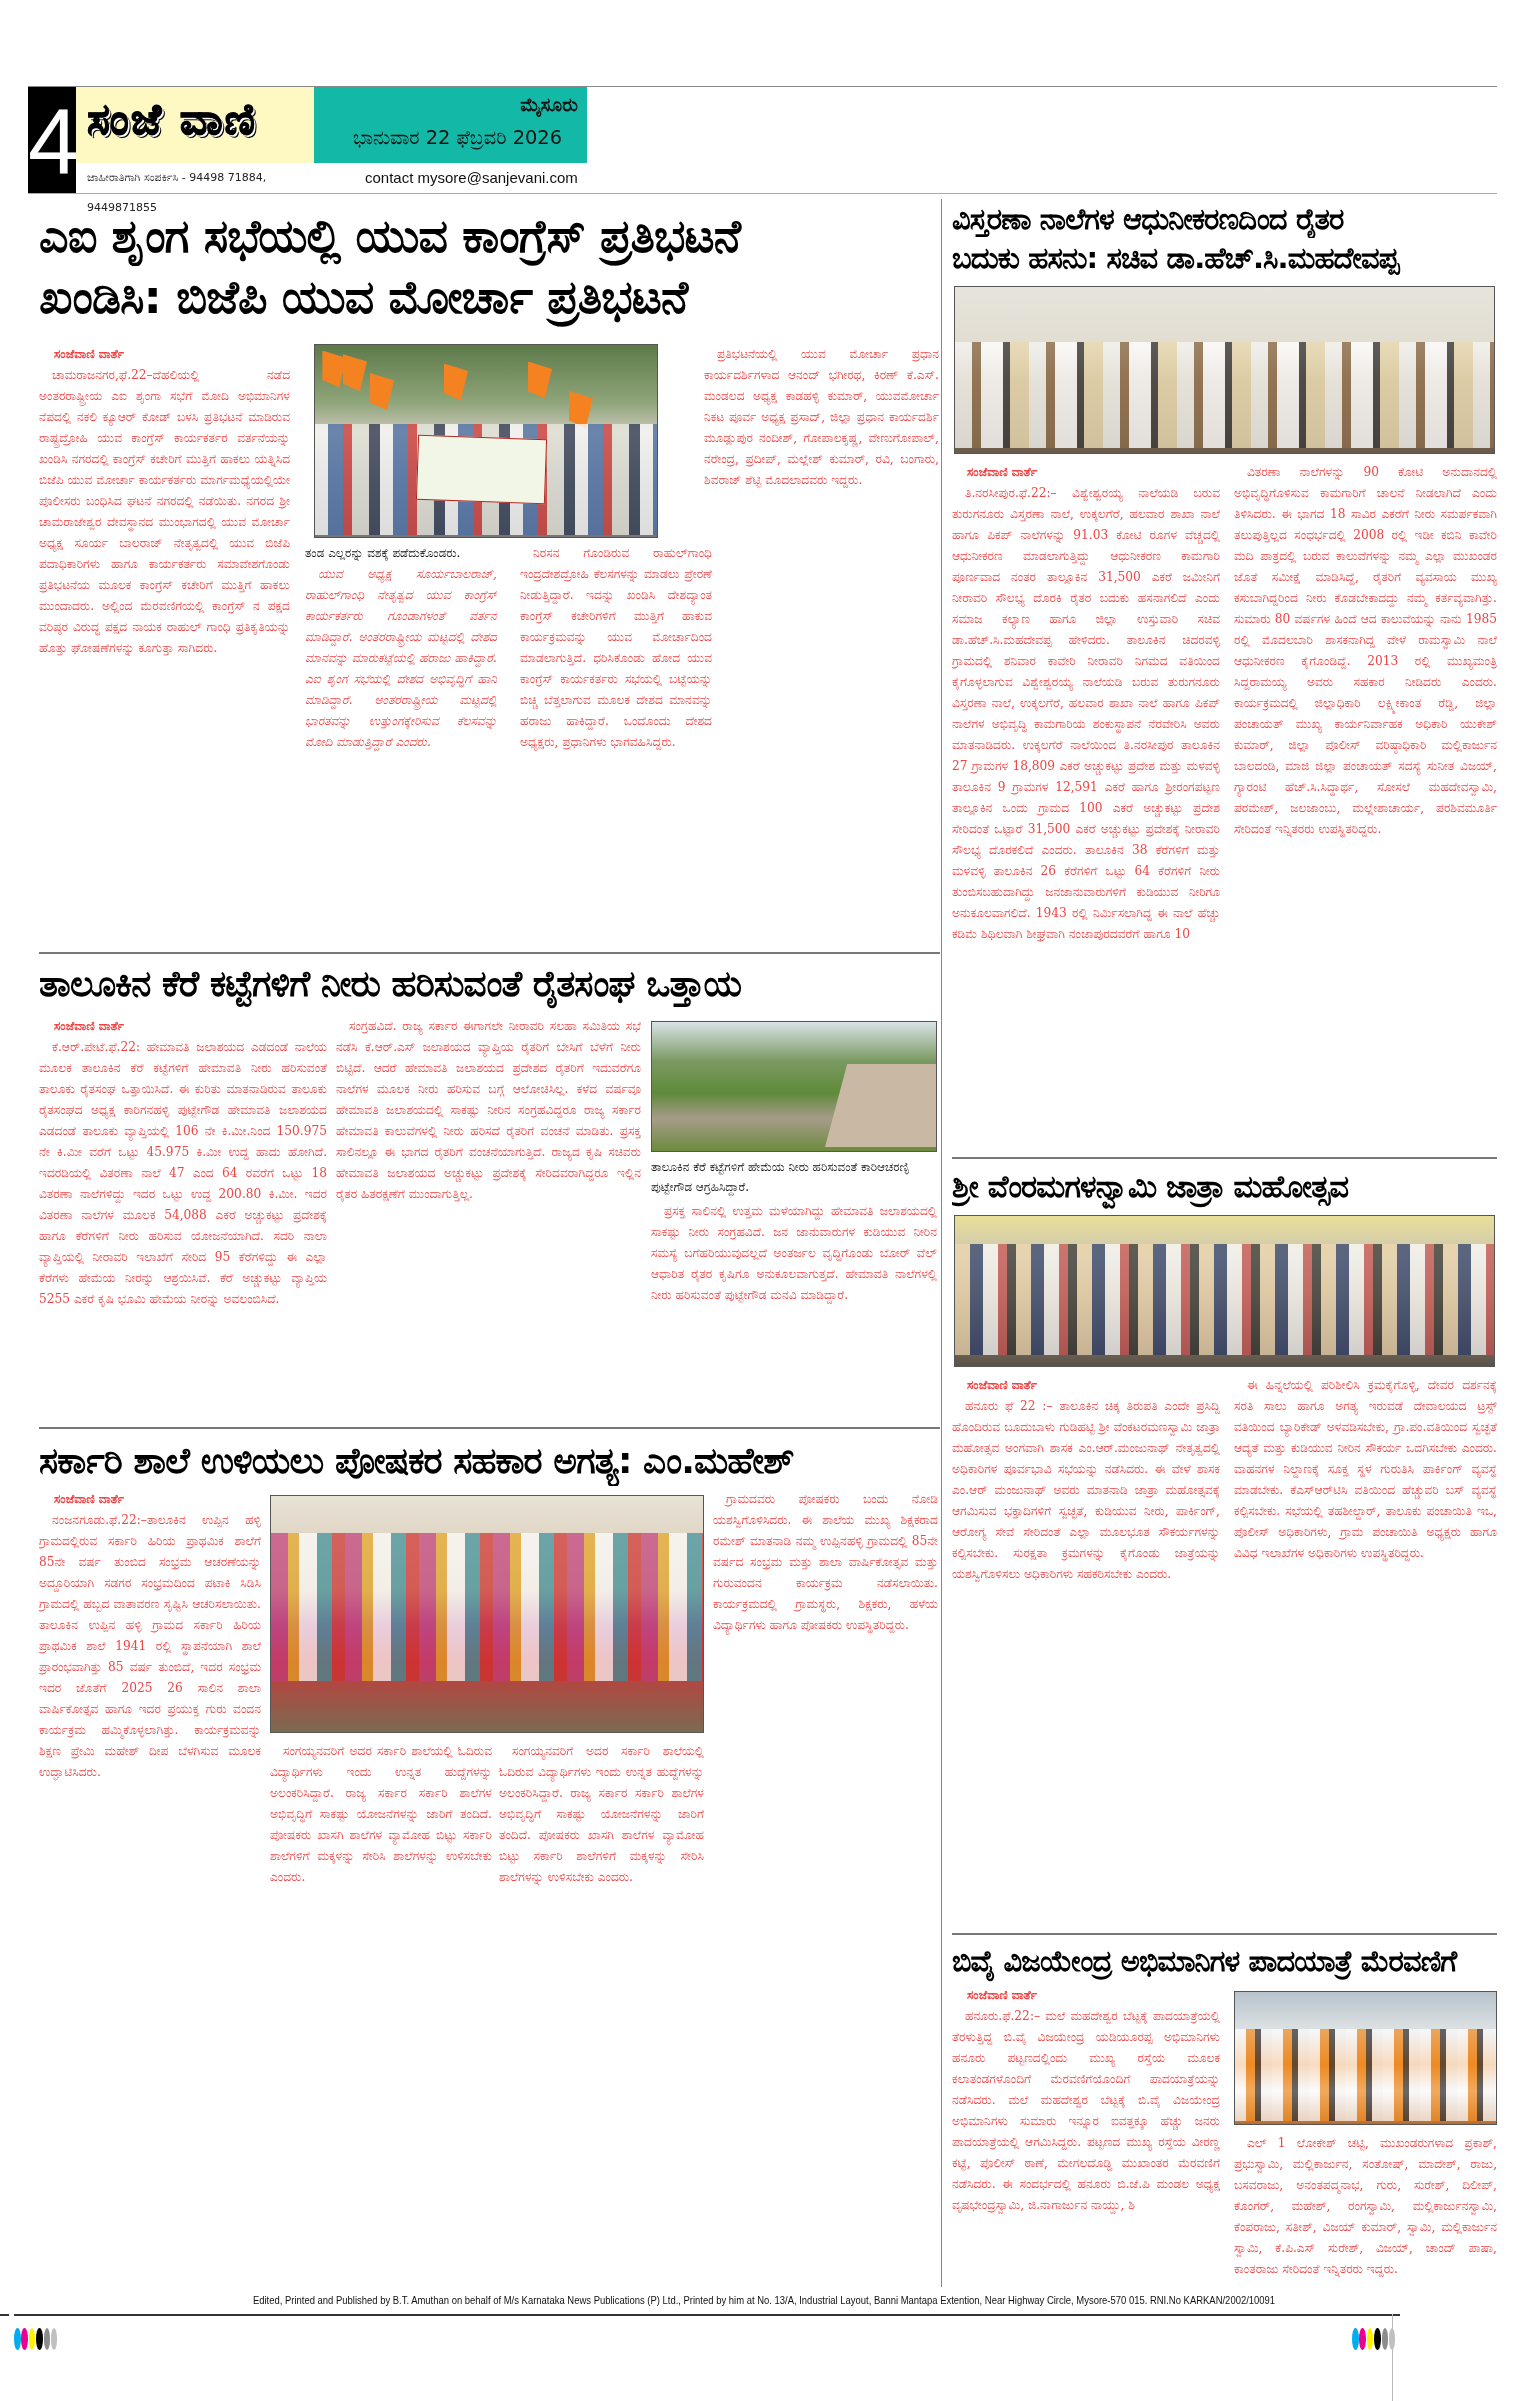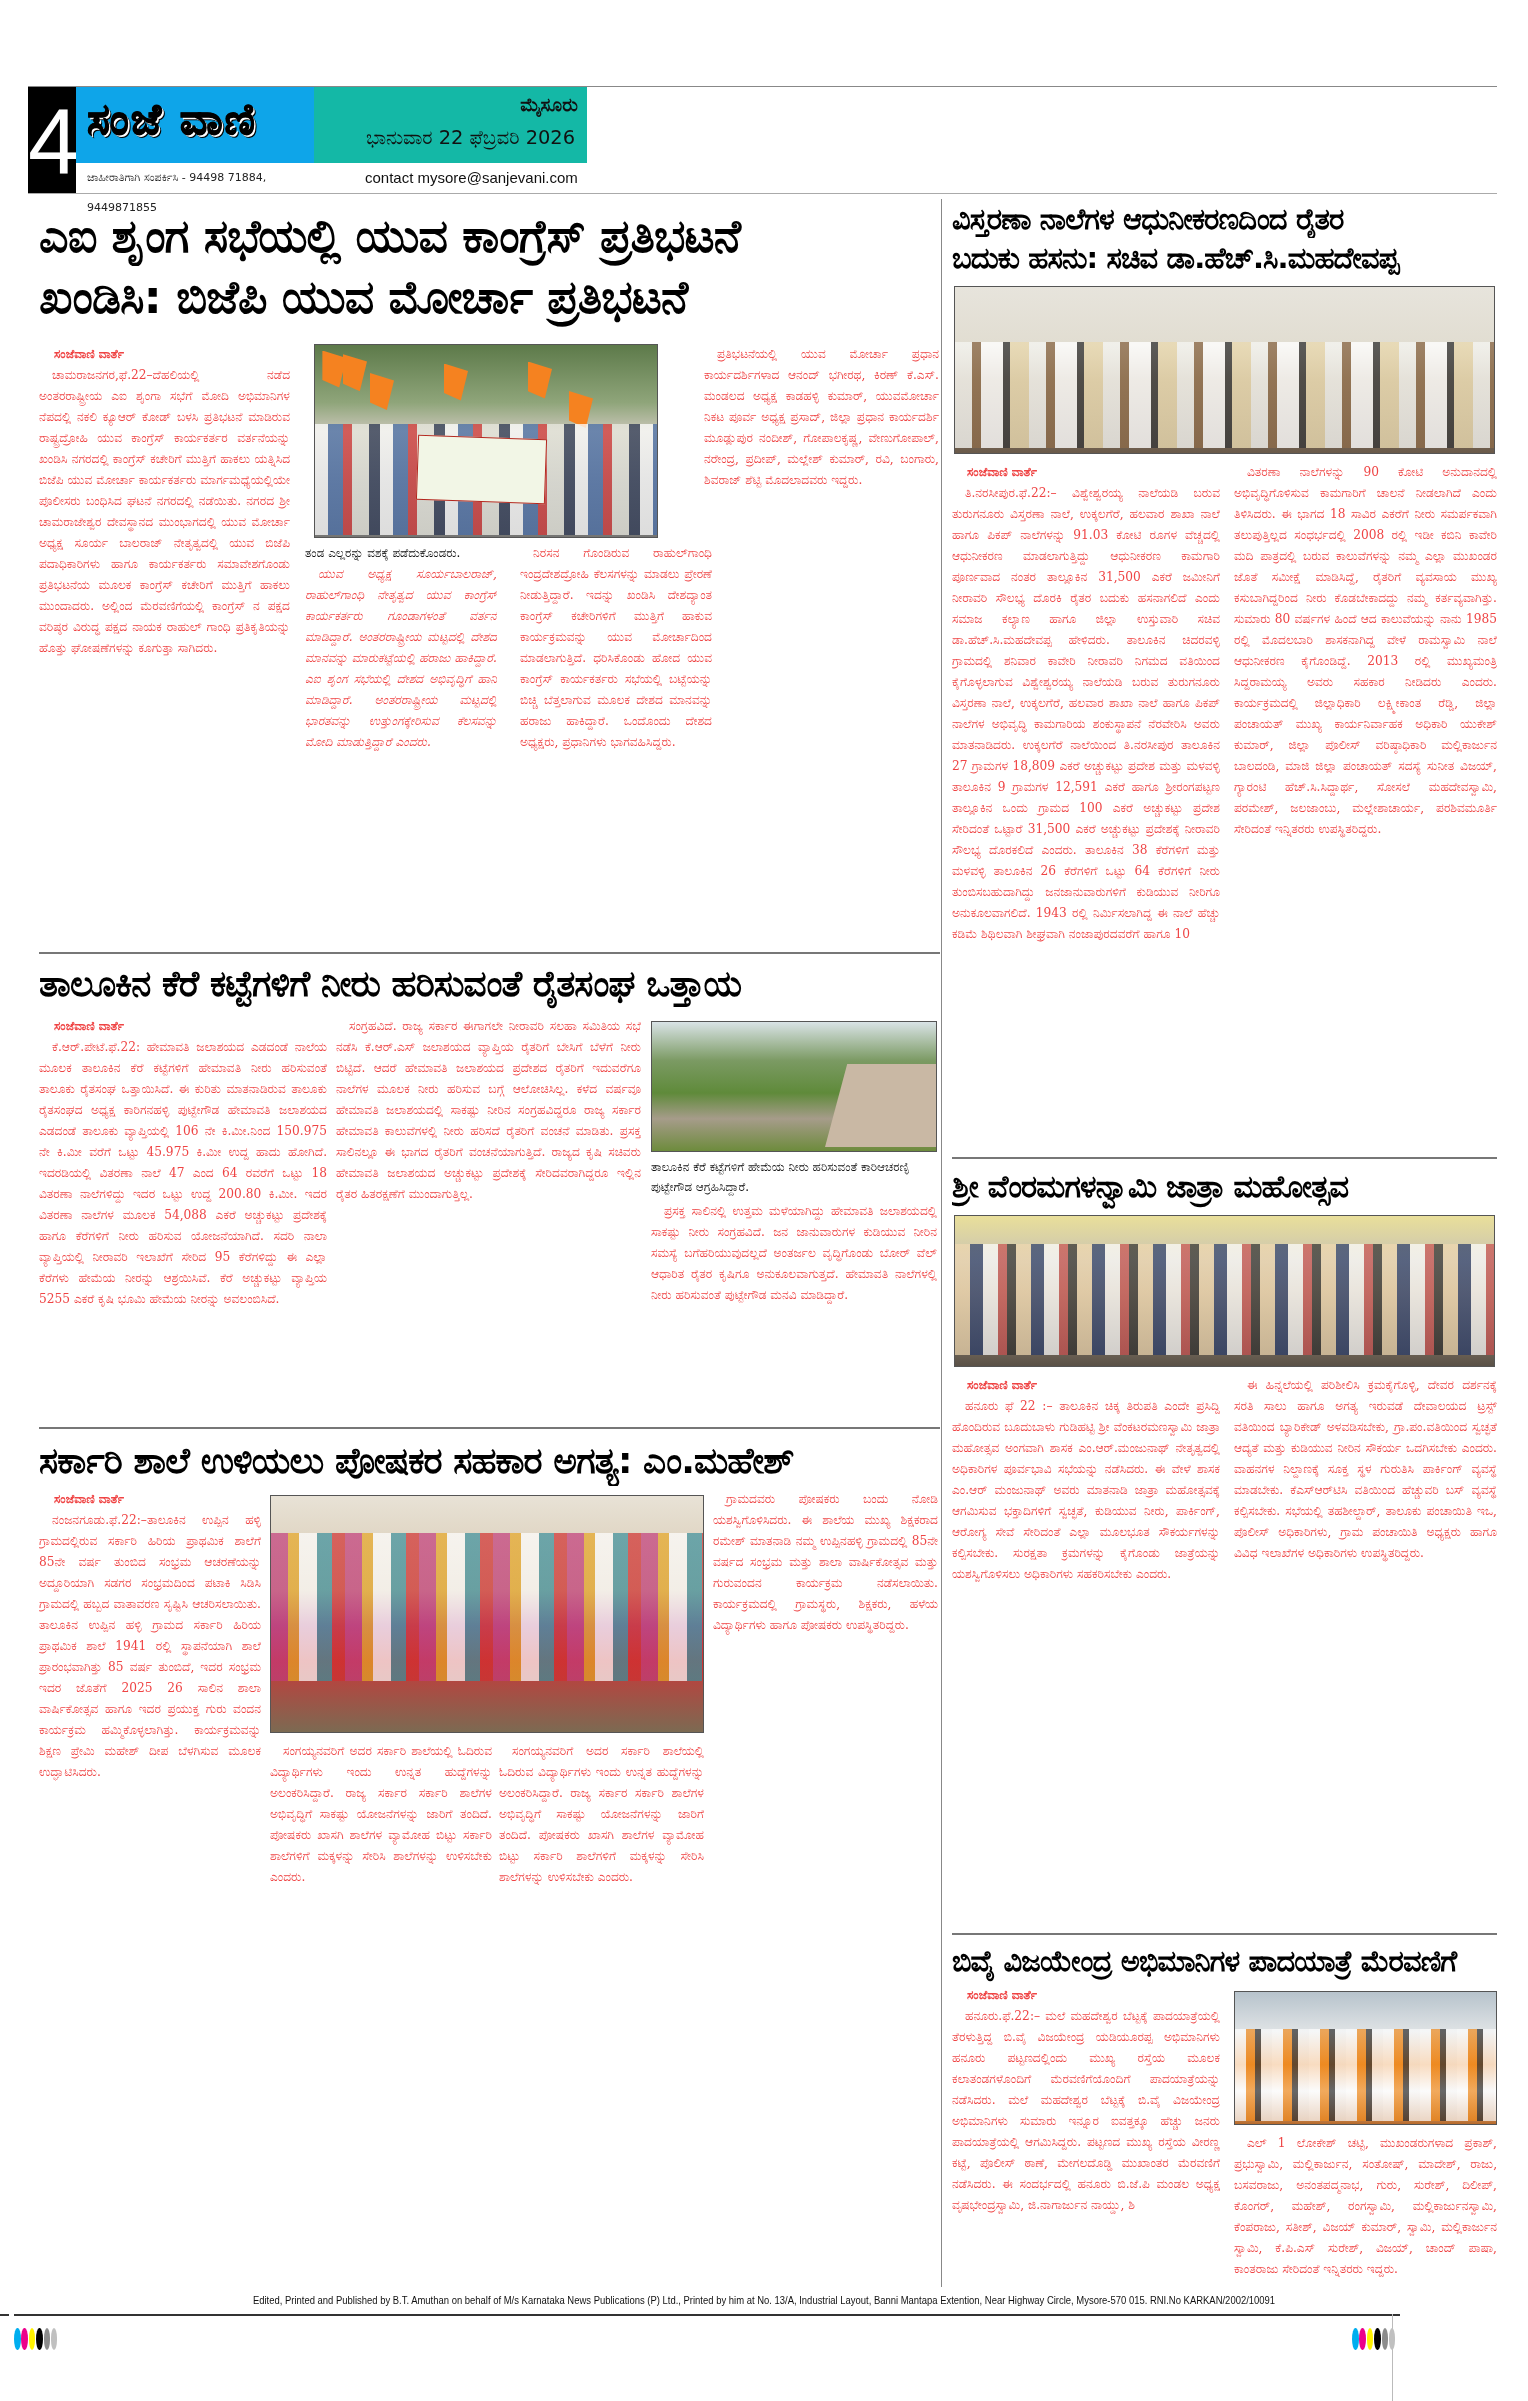--- a/index.html
+++ b/index.html
@@ -2,27 +2,27 @@
 <html style="font-size:15px"><head>
 <meta charset="utf-8">
 <style>
   * { box-sizing: border-box; margin: 0; padding: 0; }
   html, body { width: 1528px; height: 2401px; background: #ffffff; overflow: hidden; }
   body { position: relative; font-family: "DejaVu Sans", sans-serif; color: #111; }
 
   
   .masthead { position: absolute; left: 28px; top: 86px; width: 1469px; height: 108px; display: flex; border-top: 1.8px solid #888; border-bottom: 1.8px solid #aaa; }
   .page-num { width: 48px; background: #000; color: #fff; font-family: "Liberation Sans", sans-serif; font-size: 92px; font-weight: 300; line-height: 108px; text-align: center; }
-  .brand { width: 238px; background: #0ea5e9; position: relative; }
+  .brand { width: 238px; background: #fef9c3; position: relative; }
   .brand-logo { position: absolute; left: 11px; top: 7.4px; font-family: "DejaVu Serif", serif; font-size: 43px; font-weight: bold; color: #000; letter-spacing: 1.8px; -webkit-text-stroke: 0.9px #000; text-shadow: 1.8px 1.8px 0 #fff, 2.8px 2.8px 0 #000; }
   .brand-contact { position: absolute; left: 0; right: 0; bottom: 0; height: 30.5px; background: #fff; font-size: 11px; line-height: 30.5px; padding-left: 11px; color: #222; }
   .region-title { flex: 1; background: #2e3192; color: #fff; font-size: 52px; font-weight: bold; line-height: 108px; padding-left: 13px; letter-spacing: 0.9px; }
   .edition { width: 273px; background: #14b8a6; position: relative; text-align: right; }
   .edition .city { position: absolute; right: 9.2px; top: 7.4px; font-size: 18.5px; font-weight: bold; }
-  .edition .date { position: absolute; right: 12px; top: 39px; font-size: 19.4px; }
+  .edition .date { position: absolute; right: 25px; top: 39px; font-size: 19.4px; }
   .edition .contact { position: absolute; right: 0; left: 0; bottom: 0; height: 30.5px; background: #fff; font-family: "Liberation Sans", sans-serif; font-size: 15px; line-height: 30.5px; padding-right: 9.2px; }
 
   
   .headline { position: absolute; font-weight: bold; color: #000; letter-spacing: -0.9px; white-space: nowrap; overflow: hidden; }
   .rule { position: absolute; height: 1.8px; background: #777; }
   .vrule { position: absolute; width: 0.9px; background: #888; }
   .col { position: absolute; font-family: "DejaVu Serif", serif; font-size: 12.2px; line-height: 21px; text-align: justify; color: #ef4444; overflow: hidden; }
   .col p { text-indent: 13px; }
   .byline { font-family: "DejaVu Sans", sans-serif; font-weight: bold; font-size: 12px; padding-left: 15px; display: block; }
   .photo { position: absolute; border: 0.9px solid #555; overflow: hidden; }

